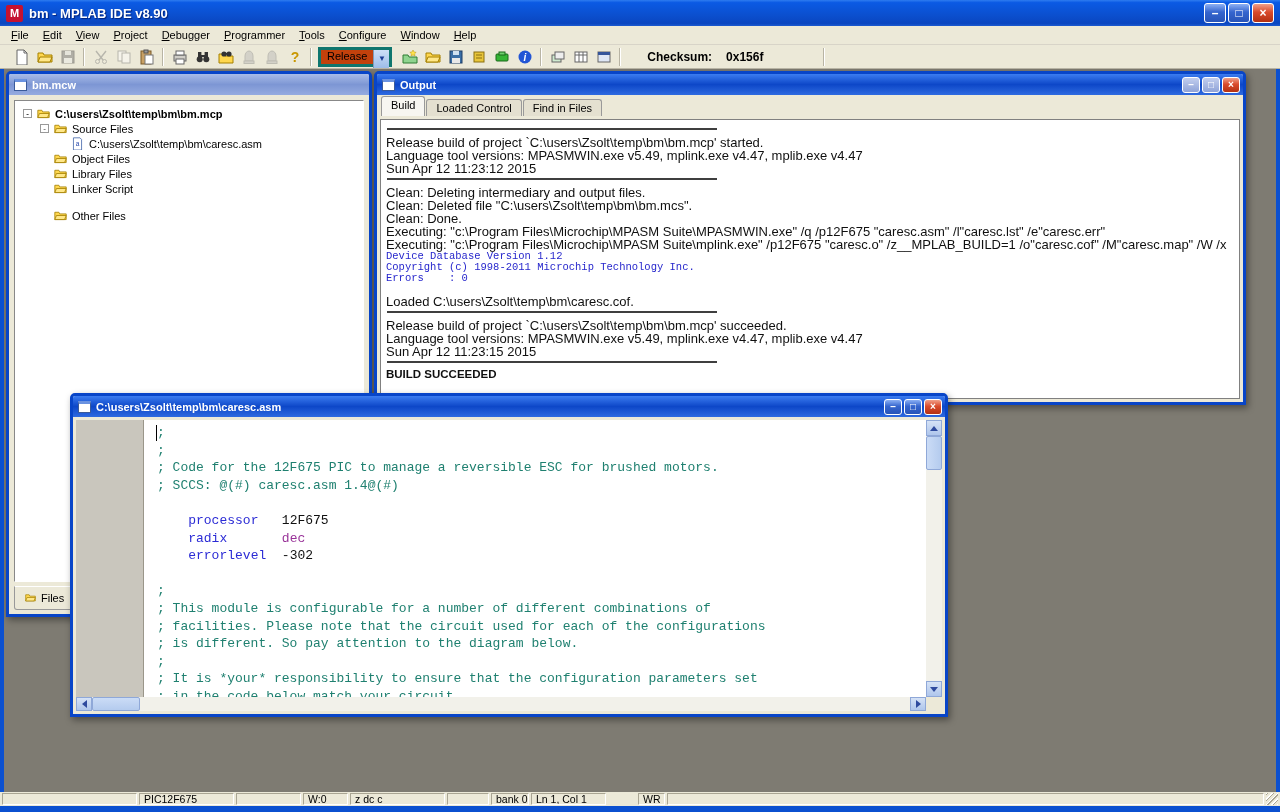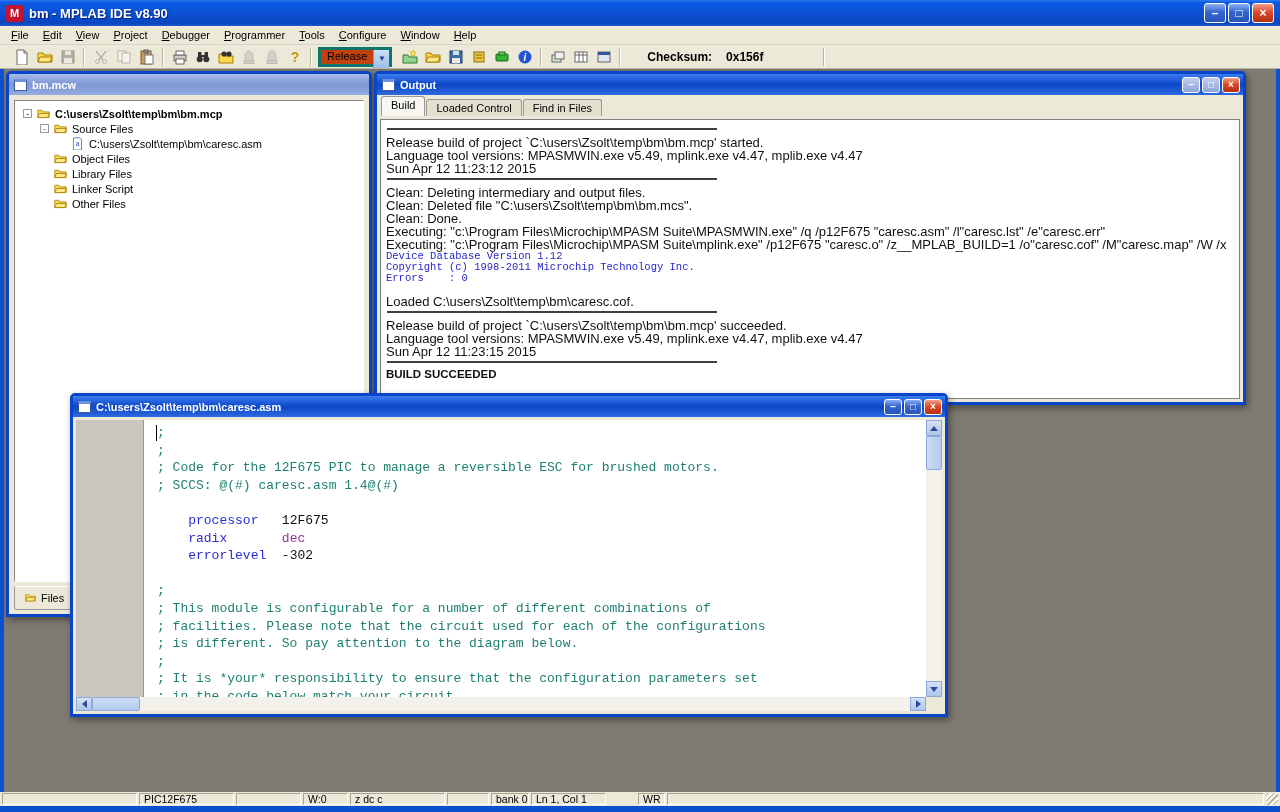--- a/index.html
+++ b/index.html
@@ -365,21 +365,21 @@
             <span>Library Files</span>
           </div>
           <div class="tree-row" style="padding-left: 25px;">
             <div style="width: 13px; flex: 0 0 auto;"></div>
             <div class="tree-ico"><svg viewBox="0 0 16 16">
                 <path d="M1 4h5l1 2h8v7H1z" fill="#FFD74E" stroke="#A58000"></path>
                 <path d="M1 13l2-5h12l-2 5z" fill="#FFE788" stroke="#A58000"></path>
               </svg></div>
             <span>Linker Script</span>
           </div>
-          <div class="tree-row" style="padding-left: 25px;">
+          <div class="tree-row" style="padding-left: 25px; margin-top: 12px;">
             <div style="width: 13px; flex: 0 0 auto;"></div>
             <div class="tree-ico"><svg viewBox="0 0 16 16">
                 <path d="M1 4h5l1 2h8v7H1z" fill="#FFD74E" stroke="#A58000"></path>
                 <path d="M1 13l2-5h12l-2 5z" fill="#FFE788" stroke="#A58000"></path>
               </svg></div>
             <span>Other Files</span>
           </div>
         </div>
       <div class="proj-tabs" id="proj-tabs">
           <div class="proj-tab">

